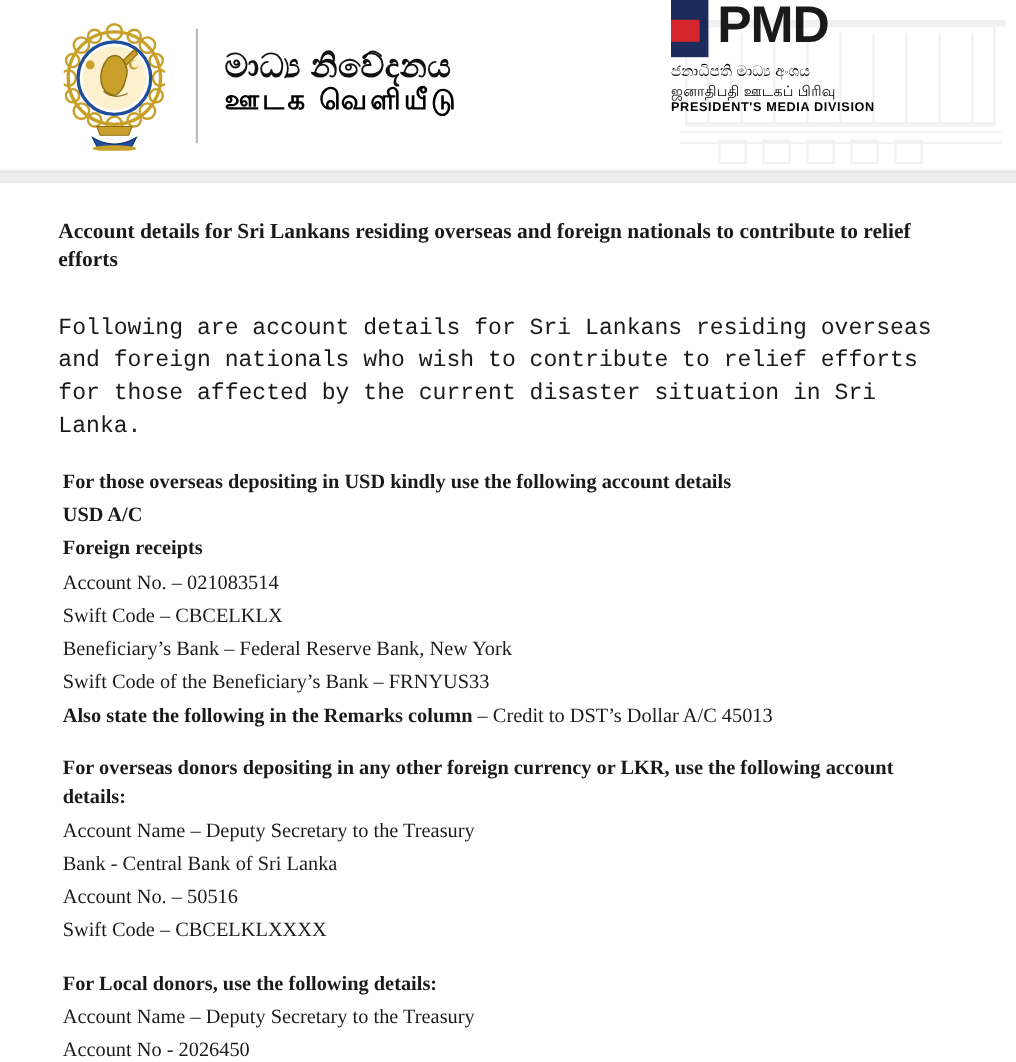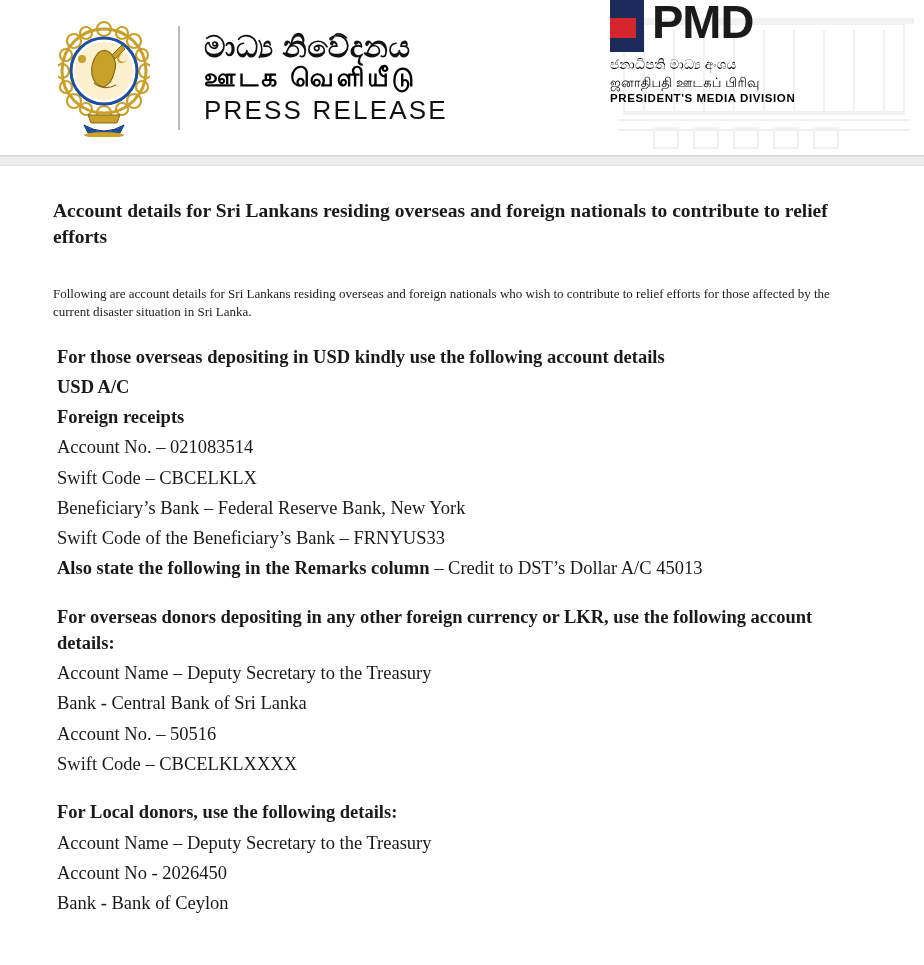--- a/index.html
+++ b/index.html
@@ -149,24 +149,25 @@
     padding: 32px 62px 0 53px;
   }
   .doc-title {
     font-size: 19.5px;
     font-weight: 700;
     line-height: 1.35;
     margin: 0 0 34px 0;
     max-width: 810px;
   }
   .para {
-    font-size: 13px;
+    font-size: 21px;
     line-height: 1.42;
     margin: 0 0 22px 0;
     max-width: 800px;
+    font-family: Liberation Mono, monospace;
   }
   .section { margin-bottom: 22px; }
   .line {
     font-size: 18.5px;
     line-height: 1.42;
     margin: 4px;
   }
   .bold { font-weight: 700; }
 </style>
 </head>
@@ -238,21 +239,20 @@
         <path d="M26 106 q20 12 40 0 l-4 8 q-16 6 -32 0 z" fill="#1f4e9c" stroke="#13356c" stroke-width="1"></path>
         <ellipse cx="46" cy="116" rx="20" ry="3" fill="#c8a02a"></ellipse>
       </svg>
     </div>
 
     <div class="header-divider"></div>
 
     <div class="title-block">
       <div class="title-si">මාධ්‍ය නිවේදනය</div>
       <div class="title-ta">ஊடக வெளியீடு</div>
-      <div class="title-en">PRESS RELEASE</div>
     </div>
   </div>
 
   <div class="pmd-block">
     <div class="pmd-top">
       <div class="pmd-mark">
         <span class="blue"></span>
         <span class="red"></span>
       </div>
       <div class="pmd-word">PMD</div>

